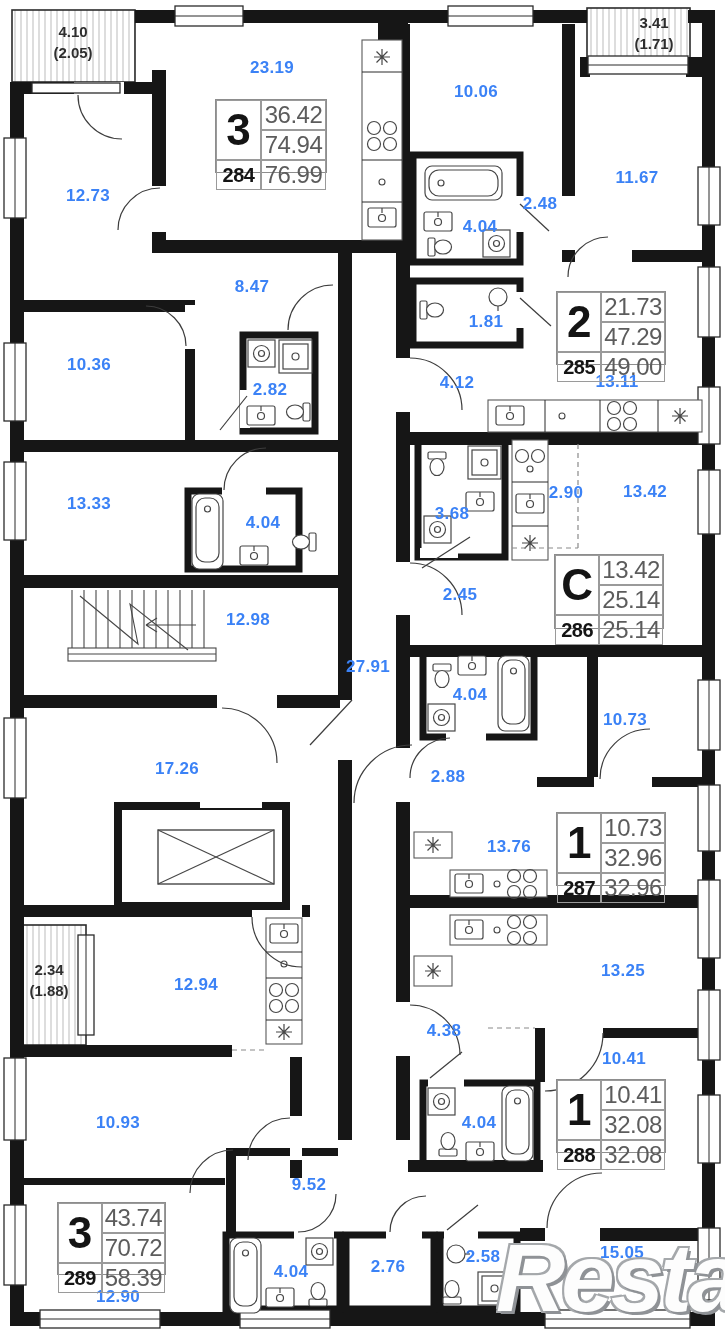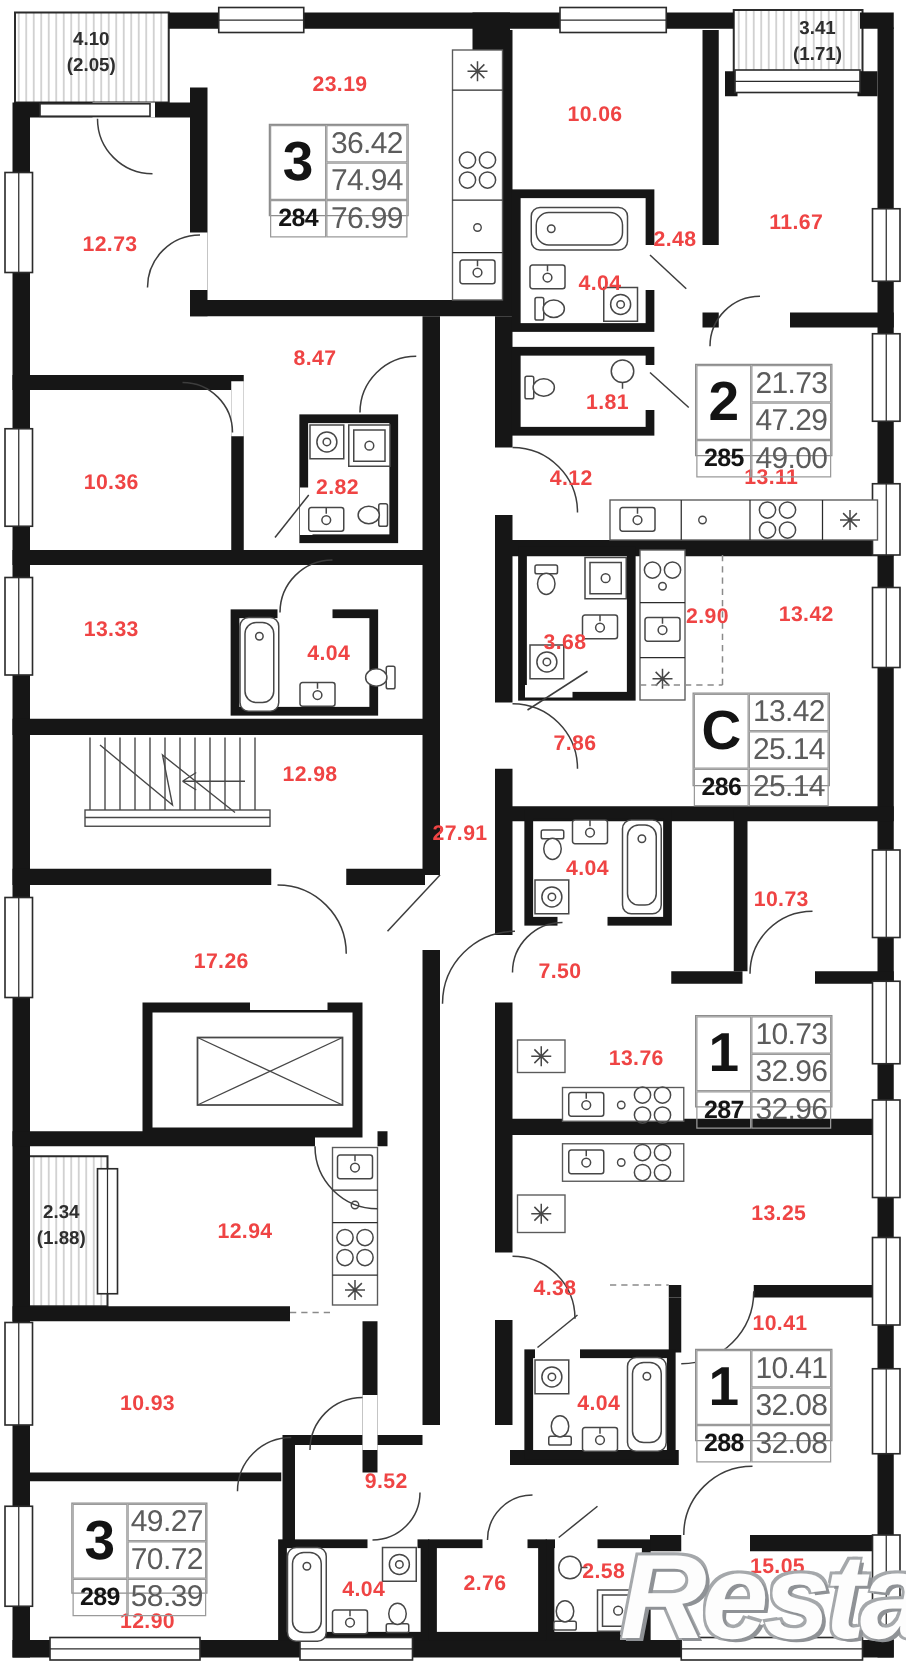--- a/index.html
+++ b/index.html
@@ -1,20 +1,20 @@
 <!DOCTYPE html>
 <html><head>
 <meta charset="utf-8">
 <style>
   html,body{margin:0;padding:0;background:#ffffff;}
   #plan{position:relative;width:725px;height:1331px;background:#fff;overflow:hidden;
         font-family:"Liberation Sans",sans-serif;}
   #drawing{position:absolute;left:0;top:0;}
   .rl{position:absolute;transform:translate(-50%,-50%);font-weight:600;font-size:17px;
-      color:#ef4444;letter-spacing:.3px;white-space:nowrap;z-index:3;}
+      color:#3b82f6;letter-spacing:.3px;white-space:nowrap;z-index:3;}
   .bl{position:absolute;transform:translate(-50%,-50%);font-weight:600;font-size:15px;
       color:#2e2e2e;text-align:center;line-height:21px;white-space:nowrap;z-index:3;}
   .apt{position:absolute;display:grid;grid-template-columns:41% 59%;
        grid-template-rows:1fr 1fr 1fr;background:#fff;border:1px solid #8d8d8d;z-index:4;}
   .apt>div{border:1px solid #9a9a9a;display:flex;align-items:center;justify-content:center;}
   .apt .type{grid-row:1/3;font-size:44px;font-weight:700;color:#141414;}
   .apt .num{font-size:20px;font-weight:700;color:#141414;letter-spacing:-.5px;}
   .apt .val{font-size:24px;font-weight:400;color:#5c5c5c;letter-spacing:-.5px;}
   #watermark{position:absolute;left:496px;top:1232px;width:229px;height:99px;overflow:hidden;
       z-index:6;pointer-events:none;}
@@ -366,39 +366,39 @@
 
   <path class="dash" d="M578,444 V548 M512,548 H578"></path>
   <path class="dash" d="M488,1028 H535"></path>
   <path class="dash" d="M232,1050 H266"></path>
 </svg>
 
 <div class="rl" style="left:272px;top:68px">23.19</div>
 <div class="rl" style="left:88px;top:196px">12.73</div>
 <div class="rl" style="left:476px;top:92px">10.06</div>
 <div class="rl" style="left:637px;top:178px">11.67</div>
-<div class="rl" style="left:540px;top:192px">2.48</div>
+<div class="rl" style="left:540px;top:204px">2.48</div>
 <div class="rl" style="left:480px;top:227px">4.04</div>
 <div class="rl" style="left:486px;top:322px">1.81</div>
 <div class="rl" style="left:457px;top:383px">4.12</div>
 <div class="rl" style="left:617px;top:382px">13.11</div>
 <div class="rl" style="left:252px;top:287px">8.47</div>
-<div class="rl" style="left:89px;top:386px">10.36</div>
+<div class="rl" style="left:89px;top:365px">10.36</div>
 <div class="rl" style="left:270px;top:390px">2.82</div>
 <div class="rl" style="left:89px;top:504px">13.33</div>
 <div class="rl" style="left:263px;top:523px">4.04</div>
 <div class="rl" style="left:248px;top:620px">12.98</div>
 <div class="rl" style="left:368px;top:667px">27.91</div>
 <div class="rl" style="left:452px;top:514px">3.68</div>
 <div class="rl" style="left:566px;top:493px">2.90</div>
 <div class="rl" style="left:645px;top:492px">13.42</div>
-<div class="rl" style="left:460px;top:595px">7.86</div>
+<div class="rl" style="left:460px;top:595px">2.45</div>
 <div class="rl" style="left:470px;top:695px">4.04</div>
 <div class="rl" style="left:625px;top:720px">10.73</div>
-<div class="rl" style="left:448px;top:777px">7.50</div>
+<div class="rl" style="left:448px;top:777px">2.88</div>
 <div class="rl" style="left:509px;top:847px">13.76</div>
 <div class="rl" style="left:177px;top:769px">17.26</div>
 <div class="rl" style="left:196px;top:985px">12.94</div>
 <div class="rl" style="left:118px;top:1123px">10.93</div>
 <div class="rl" style="left:623px;top:971px">13.25</div>
 <div class="rl" style="left:444px;top:1031px">4.38</div>
 <div class="rl" style="left:624px;top:1059px">10.41</div>
 <div class="rl" style="left:479px;top:1123px">4.04</div>
 <div class="rl" style="left:309px;top:1185px">9.52</div>
 <div class="rl" style="left:118px;top:1297px">12.90</div>
@@ -450,21 +450,21 @@
 </div>
 <div class="apt" style="left:556px;top:1079px;width:108px;height:72px">
   <div class="type">1</div>
   <div class="val">10.41</div>
   <div class="val">32.08</div>
   <div class="num">288</div>
   <div class="val">32.08</div>
 </div>
 <div class="apt" style="left:57px;top:1202px;width:107px;height:71px">
   <div class="type">3</div>
-  <div class="val">49.27</div>
+  <div class="val">43.74</div>
   <div class="val">70.72</div>
   <div class="num">289</div>
   <div class="val">58.39</div>
 </div>
 
 <div id="watermark">
   <span>Restate</span>
 </div>
 
 </div>

